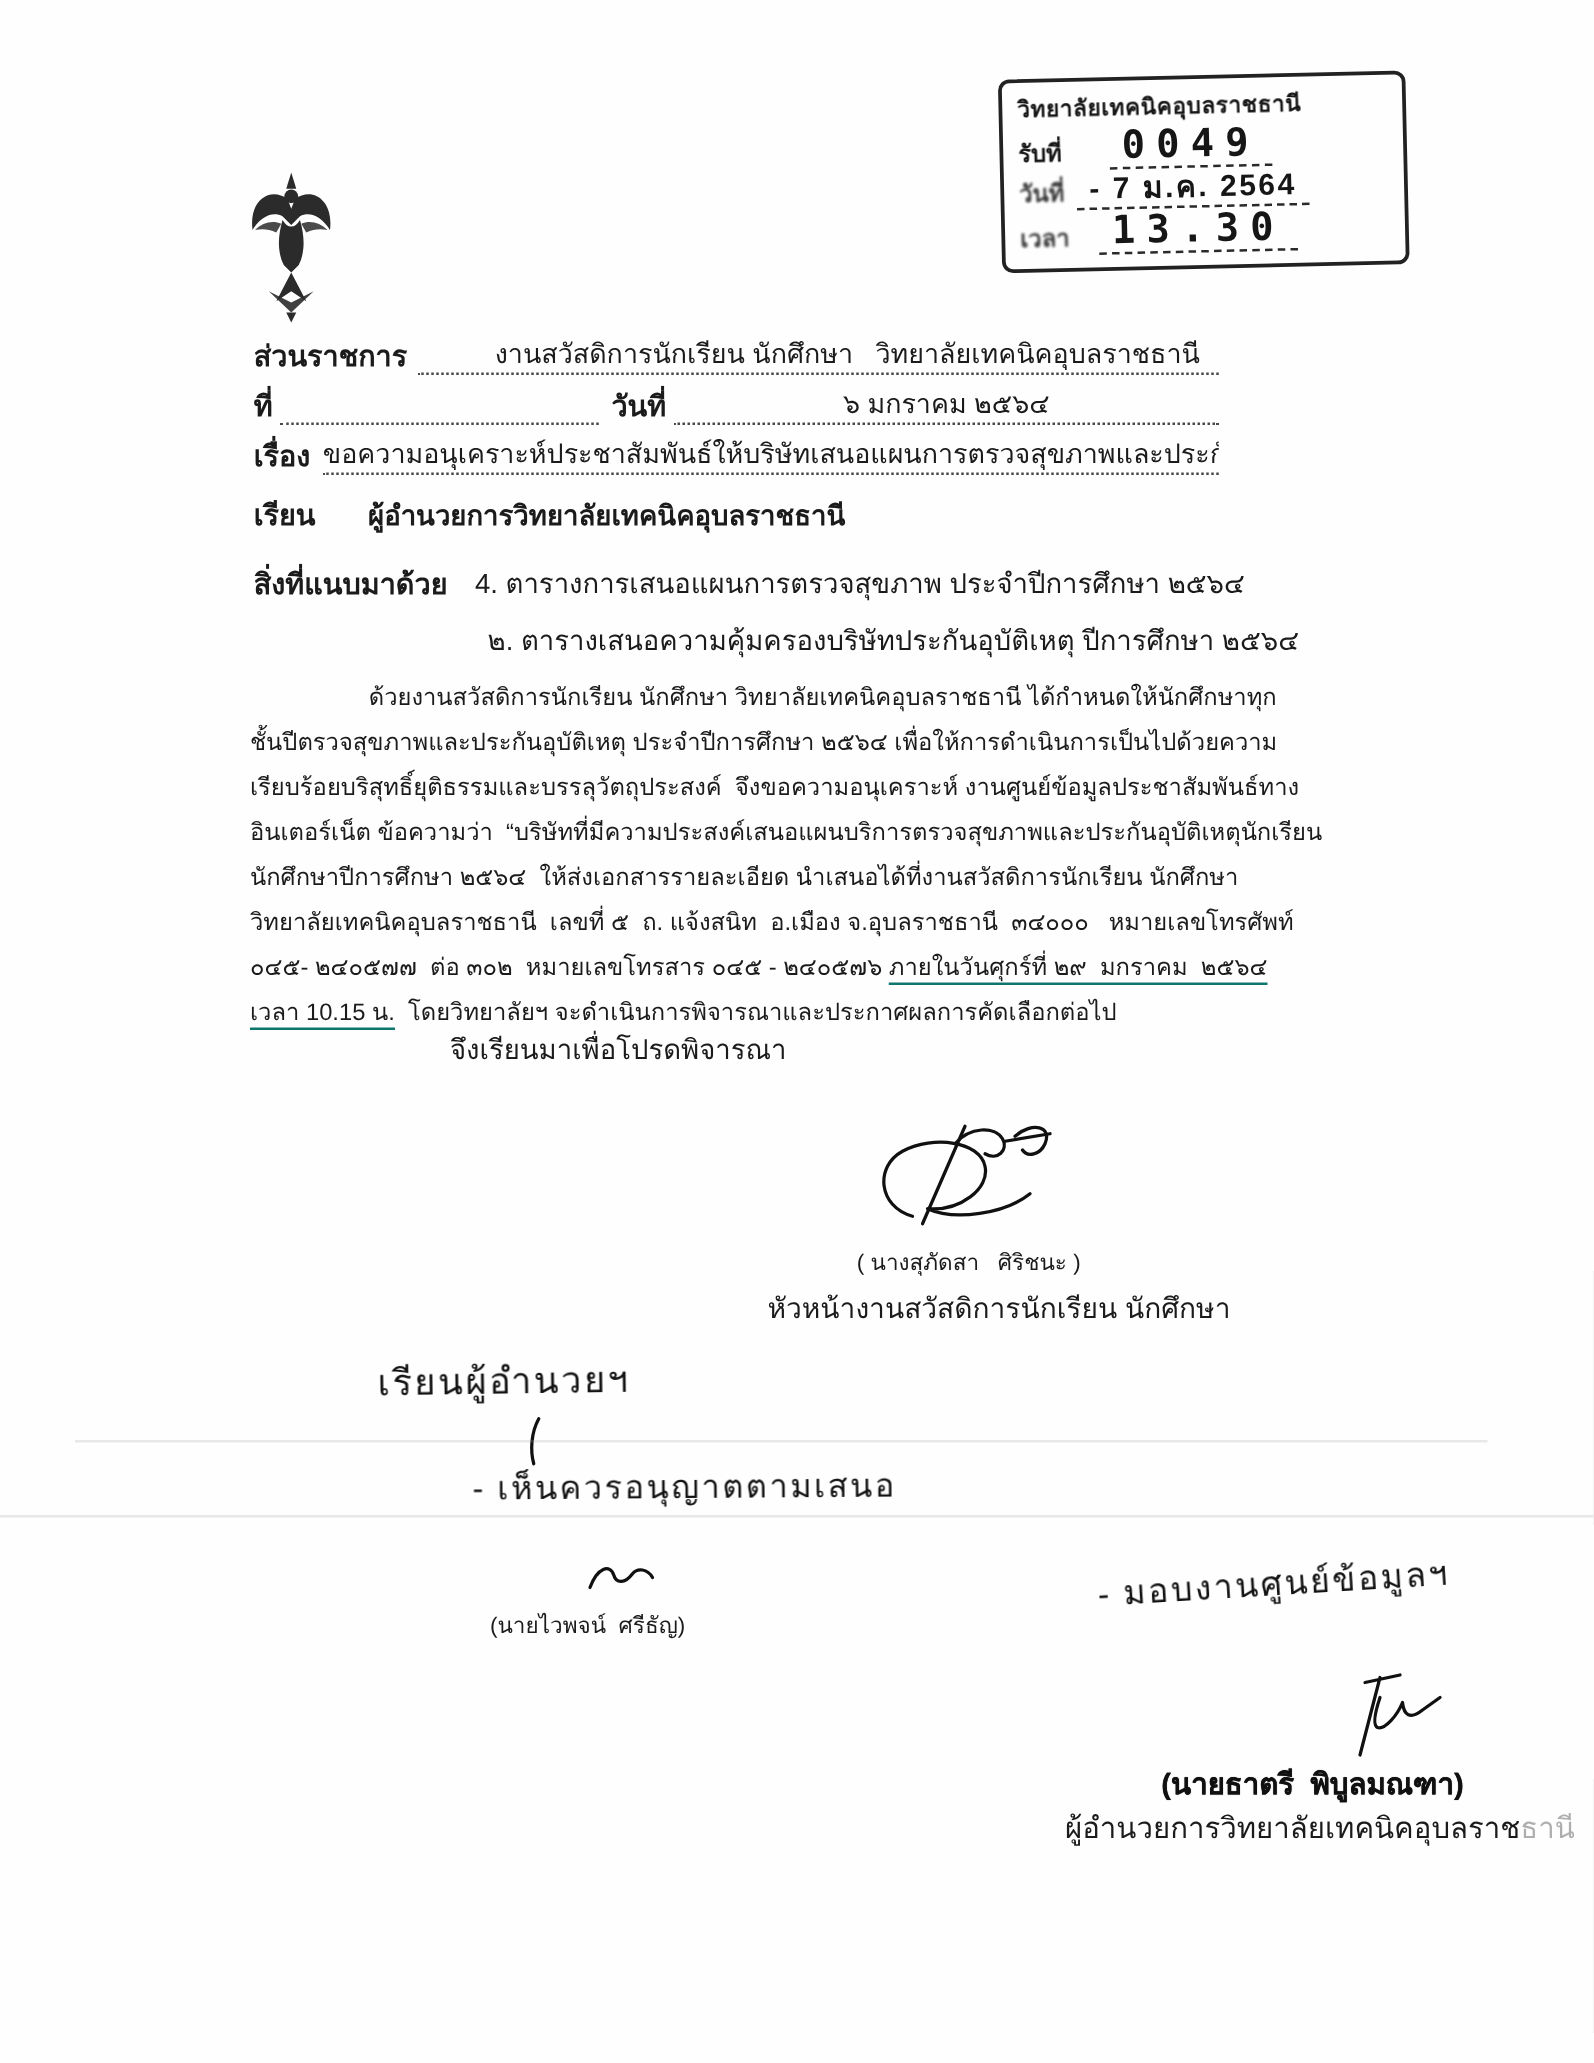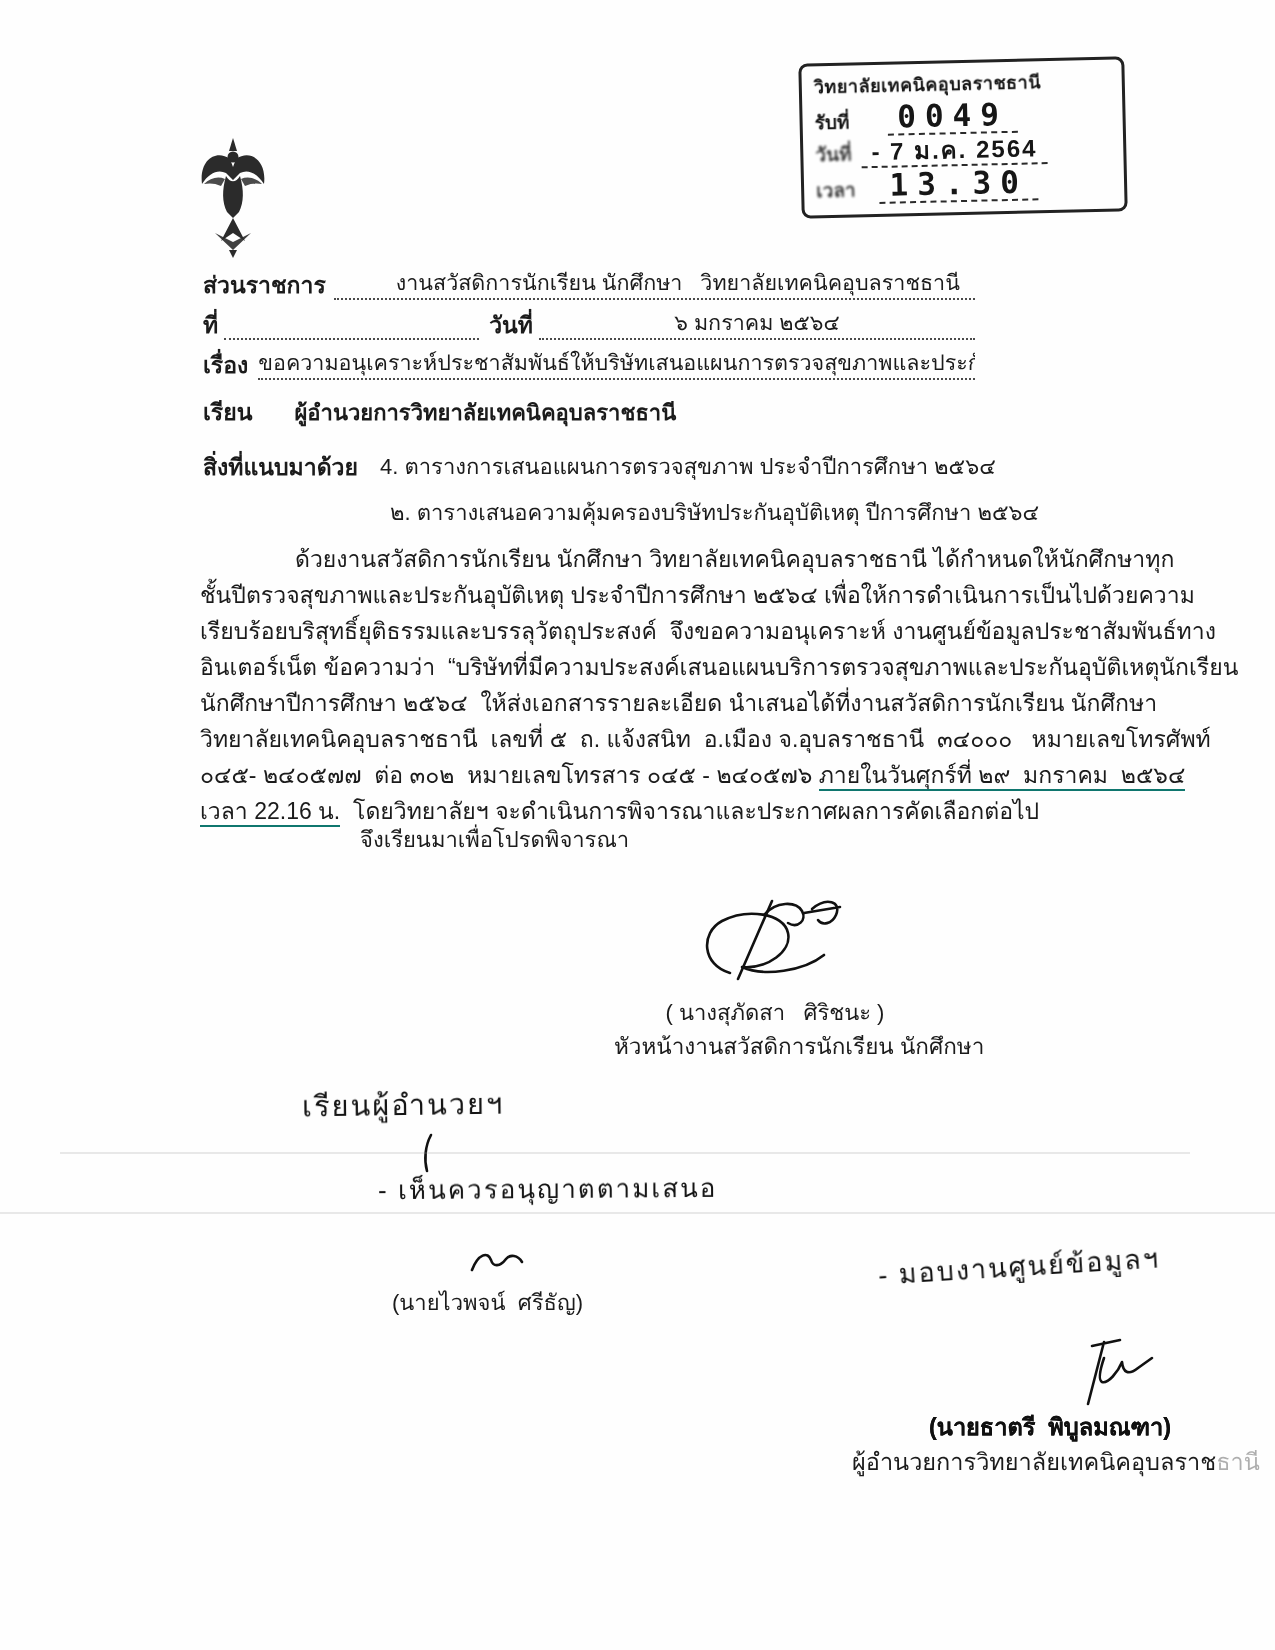--- a/index.html
+++ b/index.html
@@ -30,28 +30,28 @@
 
   
   .frow { position:absolute; display:flex; align-items:flex-end; width:772px; left:203px; }
   .flabel { font-weight:700; font-size:23px; white-space:nowrap; line-height:30px; }
   .dotline { flex:1; border-bottom:2px dotted #4a4a4a; font-size:21.5px;
     line-height:30px; white-space:nowrap; overflow:hidden; }
   .dotfix { border-bottom:2px dotted #4a4a4a; font-size:21.5px; line-height:30px; }
   .plain-val { font-size:22px; line-height:30px; white-space:nowrap; }
 
   
-  .bpar { left:200px; top:541px; width:822px; font-size:23px; line-height:36px; }
+  .bpar { left:200px; top:541px; width:822px; font-size:19px; line-height:36px; }
   .bline { white-space:nowrap; }
   .indent { padding-left:95px; }
   .usolid { border-bottom:2px solid #0f766e; padding-bottom:1px; }
   .closing { left:360px; top:822px; font-size:22px; }
 
   
-  .sig-name { font-size:22px; white-space:nowrap; }
+  .sig-name { font-size:18px; white-space:nowrap; }
   .sig-title { font-size:22.5px; white-space:nowrap; }
   .stampy { font-weight:700; color:#101010; text-shadow:0 0 .6px #000; }
   .faded { opacity:.35; }
   .sig-stroke { stroke:#111; stroke-width:2.6; fill:none;
     stroke-linecap:round; stroke-linejoin:round; }
 
   
   .hand { font-size:29px; color:#131313; letter-spacing:2px; white-space:nowrap;
     transform:rotate(-.8deg); filter:blur(.2px); }
   .hand2 { font-size:26px; transform:rotate(-.4deg); }
@@ -125,21 +125,21 @@
   <div class="abs plain-val" style="left:390px; top:498px;">๒. ตารางเสนอความคุ้มครองบริษัทประกันอุบัติเหตุ ปีการศึกษา ๒๕๖๔</div>
 
   <div class="abs bpar">
     <div class="bline indent">ด้วยงานสวัสดิการนักเรียน นักศึกษา วิทยาลัยเทคนิคอุบลราชธานี ได้กำหนดให้นักศึกษาทุก</div>
     <div class="bline">ชั้นปีตรวจสุขภาพและประกันอุบัติเหตุ ประจำปีการศึกษา ๒๕๖๔ เพื่อให้การดำเนินการเป็นไปด้วยความ</div>
     <div class="bline">เรียบร้อยบริสุทธิ์ยุติธรรมและบรรลุวัตถุประสงค์&nbsp; จึงขอความอนุเคราะห์ งานศูนย์ข้อมูลประชาสัมพันธ์ทาง</div>
     <div class="bline">อินเตอร์เน็ต ข้อความว่า&nbsp; “บริษัทที่มีความประสงค์เสนอแผนบริการตรวจสุขภาพและประกันอุบัติเหตุนักเรียน</div>
     <div class="bline">นักศึกษาปีการศึกษา ๒๕๖๔&nbsp; ให้ส่งเอกสารรายละเอียด นำเสนอได้ที่งานสวัสดิการนักเรียน นักศึกษา</div>
     <div class="bline">วิทยาลัยเทคนิคอุบลราชธานี&nbsp; เลขที่ ๕&nbsp; ถ. แจ้งสนิท&nbsp; อ.เมือง จ.อุบลราชธานี&nbsp; ๓๔๐๐๐&nbsp;&nbsp; หมายเลขโทรศัพท์</div>
     <div class="bline"><span>๐๔๕- ๒๔๐๕๗๗&nbsp; ต่อ ๓๐๒&nbsp; หมายเลขโทรสาร ๐๔๕ - ๒๔๐๕๗๖ </span><span class="usolid">ภายในวันศุกร์ที่ ๒๙&nbsp; มกราคม&nbsp; ๒๕๖๔</span></div>
-    <div class="bline"><span class="usolid">เวลา 22.16 น.</span><span>&nbsp; โดยวิทยาลัยฯ จะดำเนินการพิจารณาและประกาศผลการคัดเลือกต่อไป</span></div>
+    <div class="bline"><span class="usolid">เวลา 10.15 น.</span><span>&nbsp; โดยวิทยาลัยฯ จะดำเนินการพิจารณาและประกาศผลการคัดเลือกต่อไป</span></div>
   </div>
 
   <div class="abs closing">จึงเรียนมาเพื่อโปรดพิจารณา</div>
 
   <svg class="abs" style="left:692px; top:893px;" width="165" height="100" viewBox="0 0 165 100">
     <path class="sig-stroke" d="M38 80 C10 72 8 40 30 28 C55 15 92 20 96 40 C100 58 76 76 50 74 C72 84 112 78 132 62"></path>
     <path class="sig-stroke" d="M46 86 L80 8"></path>
     <path class="sig-stroke" d="M72 22 C84 8 104 8 110 18 C115 27 106 36 96 30"></path>
     <path class="sig-stroke" d="M112 20 L148 14 M120 16 C134 4 150 8 144 22 C140 31 130 33 126 27"></path>
   </svg>

